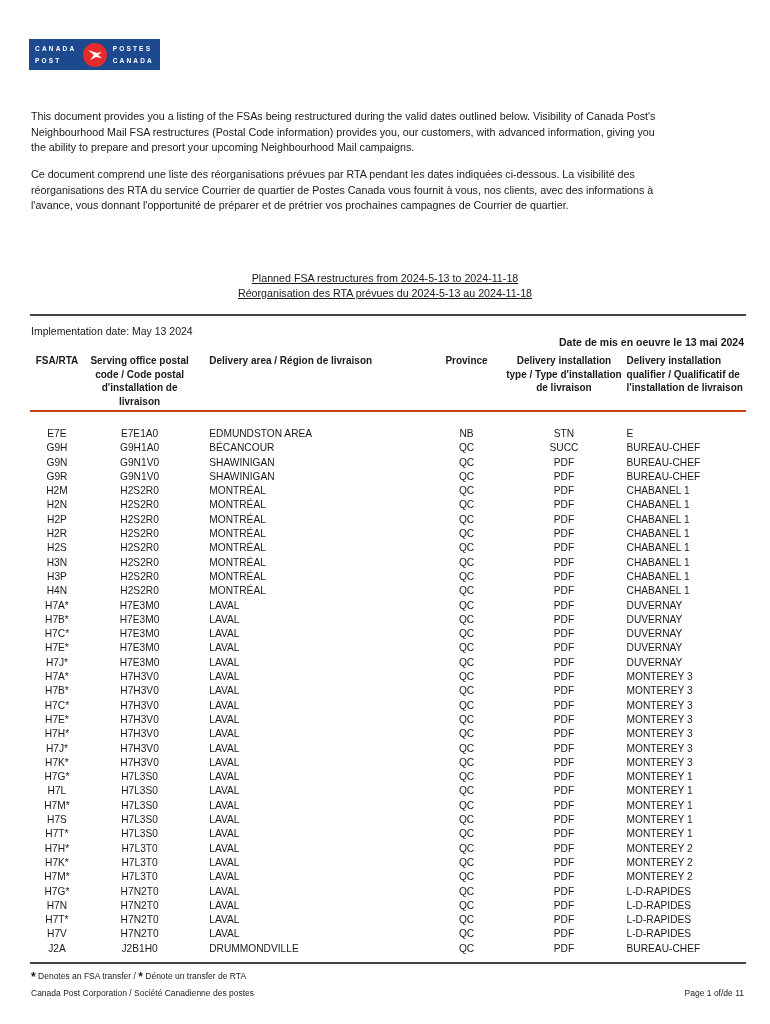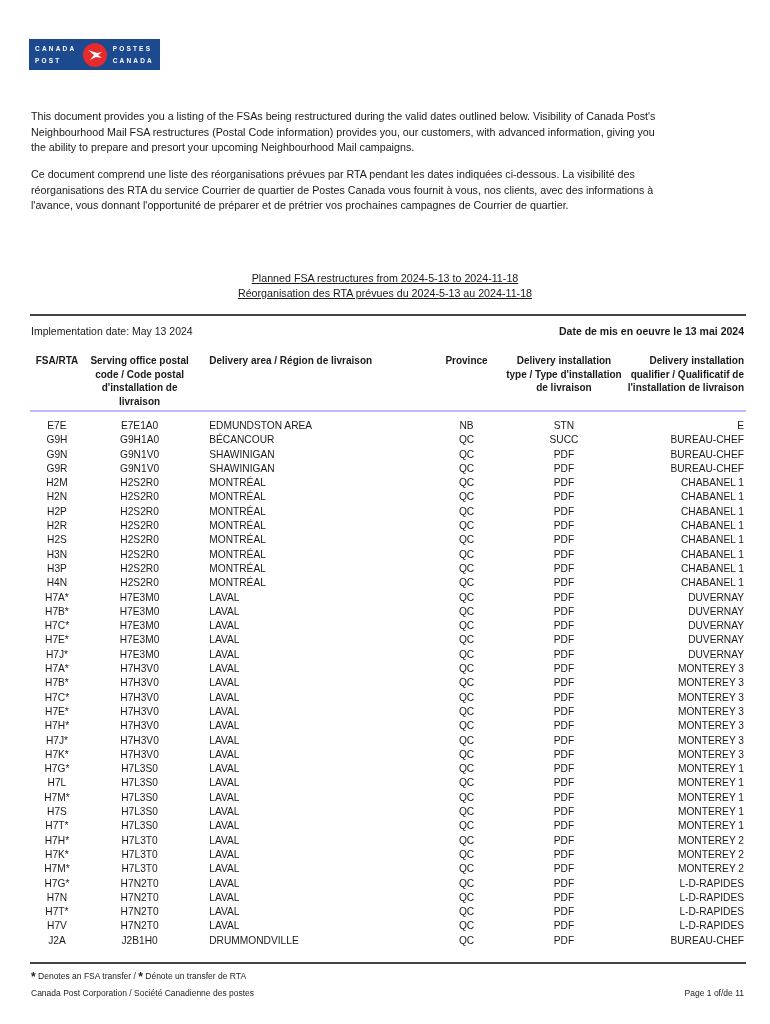--- a/index.html
+++ b/index.html
@@ -13,34 +13,34 @@
   .logo .emblem { width: 24px; height: 24px; border-radius: 50%; background: #e52b2b;
                   display: flex; align-items: center; justify-content: center; }
   .intro { position: absolute; left: 31px; width: 630px; font-size: 10.7px; line-height: 15.5px; margin: 0; }
   .intro.en { top: 109px; }
   .intro.fr { top: 167px; }
   .titles { position: absolute; left: 0; width: 770px; top: 271px; text-align: center;
             font-size: 10.7px; line-height: 15px; }
   .titles div { text-decoration: underline; }
   .rule-top { position: absolute; left: 30px; width: 716px; top: 314px; border-top: 2px solid #444; }
   .impl-en { position: absolute; left: 31px; top: 325px; font-size: 10.5px; font-weight: normal; }
-  .impl-fr { position: absolute; right: 26px; top: 325px; font-size: 10.5px; font-weight: bold; }
+  .impl-fr { position: absolute; right: 26px; top: 336px; font-size: 10.5px; font-weight: bold; }
   table { position: absolute; left: 30px; top: 354px; width: 716px; border-collapse: collapse;
           font-size: 10.2px; }
   thead th { font-weight: bold; vertical-align: top; line-height: 13.5px; padding: 0 2px 2px 2px;
-             border-bottom: 2px solid #c4b5fd; font-size: 10px; }
+             border-bottom: 2px solid #c2410c; font-size: 10px; }
   tbody td { line-height: 14.3px; padding: 0 2px; white-space: nowrap; }
-  tbody tr:first-child td { padding-top: 7px; }
+  tbody tr:first-child td { padding-top: 15px; }
   tbody tr:last-child td { padding-bottom: 20px; }
   .c1 { width: 50px; text-align: center; }
   .c2 { width: 108px; text-align: center; }
   .c3 { width: 220px; text-align: left; padding-left: 14px !important; }
   .c4 { width: 70px; text-align: center; }
   .c5 { width: 118px; text-align: center; }
-  .c6 { width: 118px; text-align: right; }
+  .c6 { width: 118px; text-align: left; }
   .rule-bottom { position: absolute; left: 30px; width: 716px; top: 962px; border-top: 2px solid #444; }
   .footnote { position: absolute; left: 31px; top: 970px; font-size: 8.5px; }
   .footnote .star { font-size: 12px; font-weight: bold; vertical-align: -2px; }
   .footer-left { position: absolute; left: 31px; top: 988px; font-size: 8.5px; }
   .footer-right { position: absolute; right: 26px; top: 988px; font-size: 8.5px; }
 </style>
 </head>
 <body>
 
 <div class="logo">

